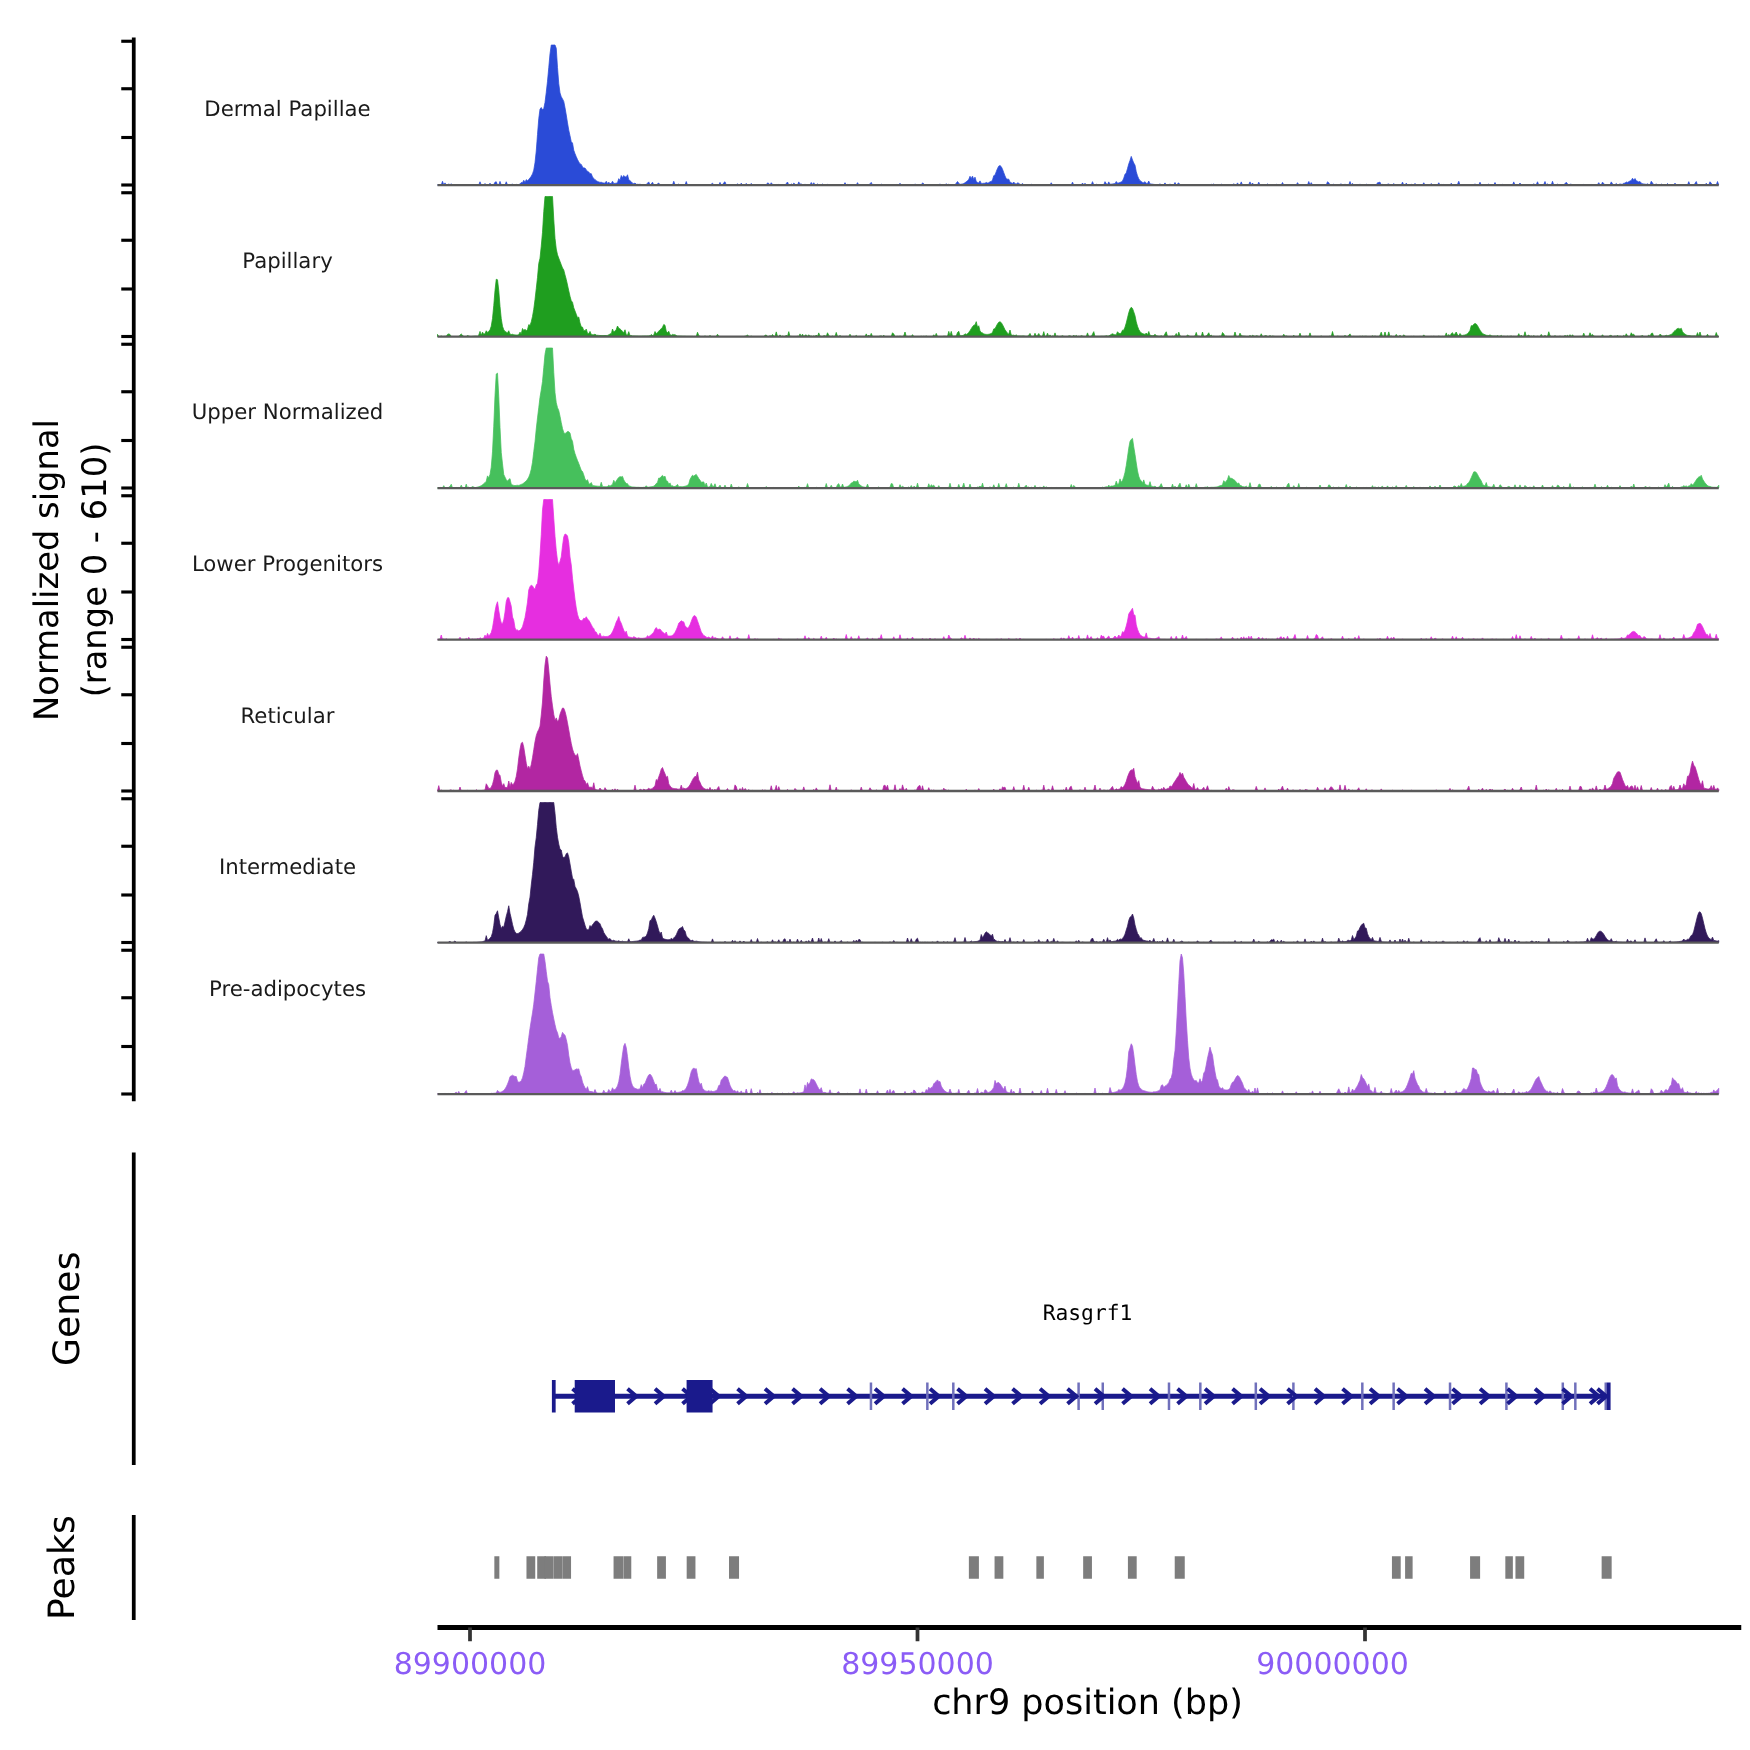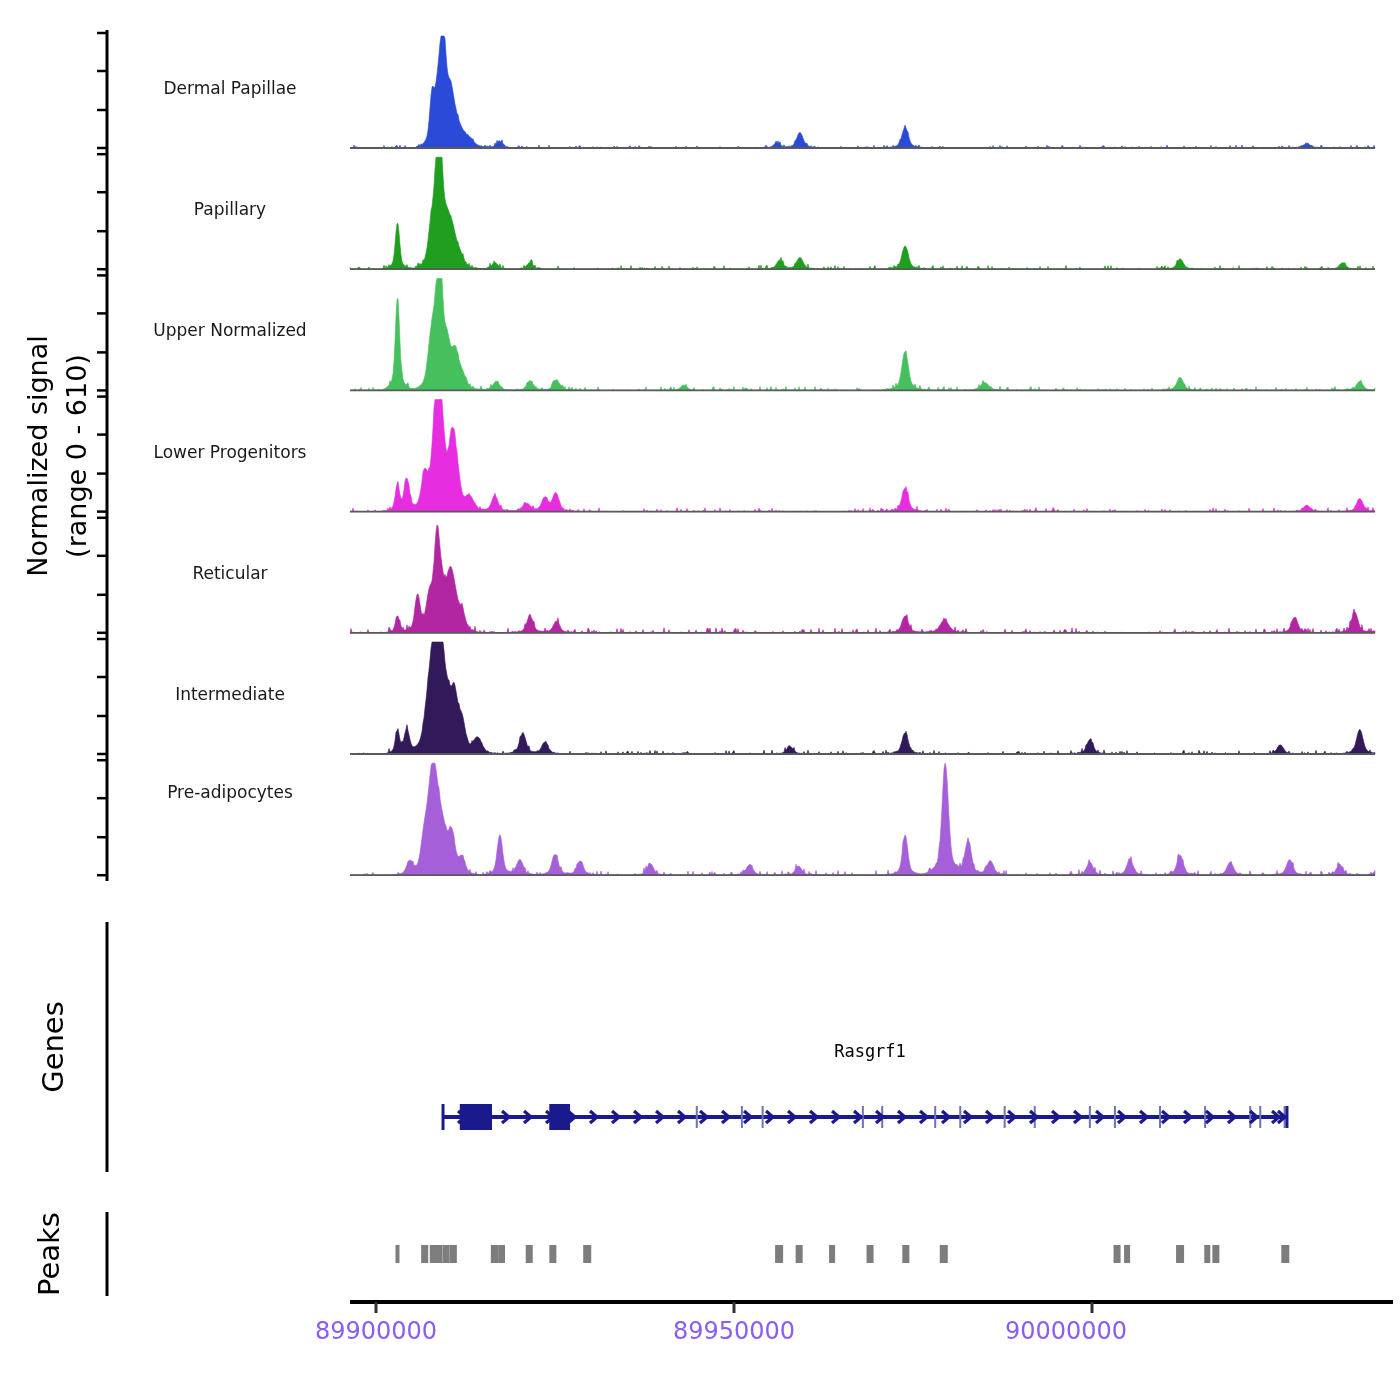--- a/index.html
+++ b/index.html
@@ -201,13 +201,14 @@
   <div class="track-label" style="top:782px">Pre-adipocytes</div>
 
   <div class="rot" id="genes-lab">Genes</div>
   <div class="rot" id="peaks-lab">Peaks</div>
 
   <div id="gene-name">Rasgrf1</div>
 
   <div class="xtick" style="left:286px">89900000</div>
   <div class="xtick" style="left:644px">89950000</div>
   <div class="xtick" style="left:976px">90000000</div>
+  <div id="xlab">chr9 position (bp)</div>
 </div>
 
 </body></html>

